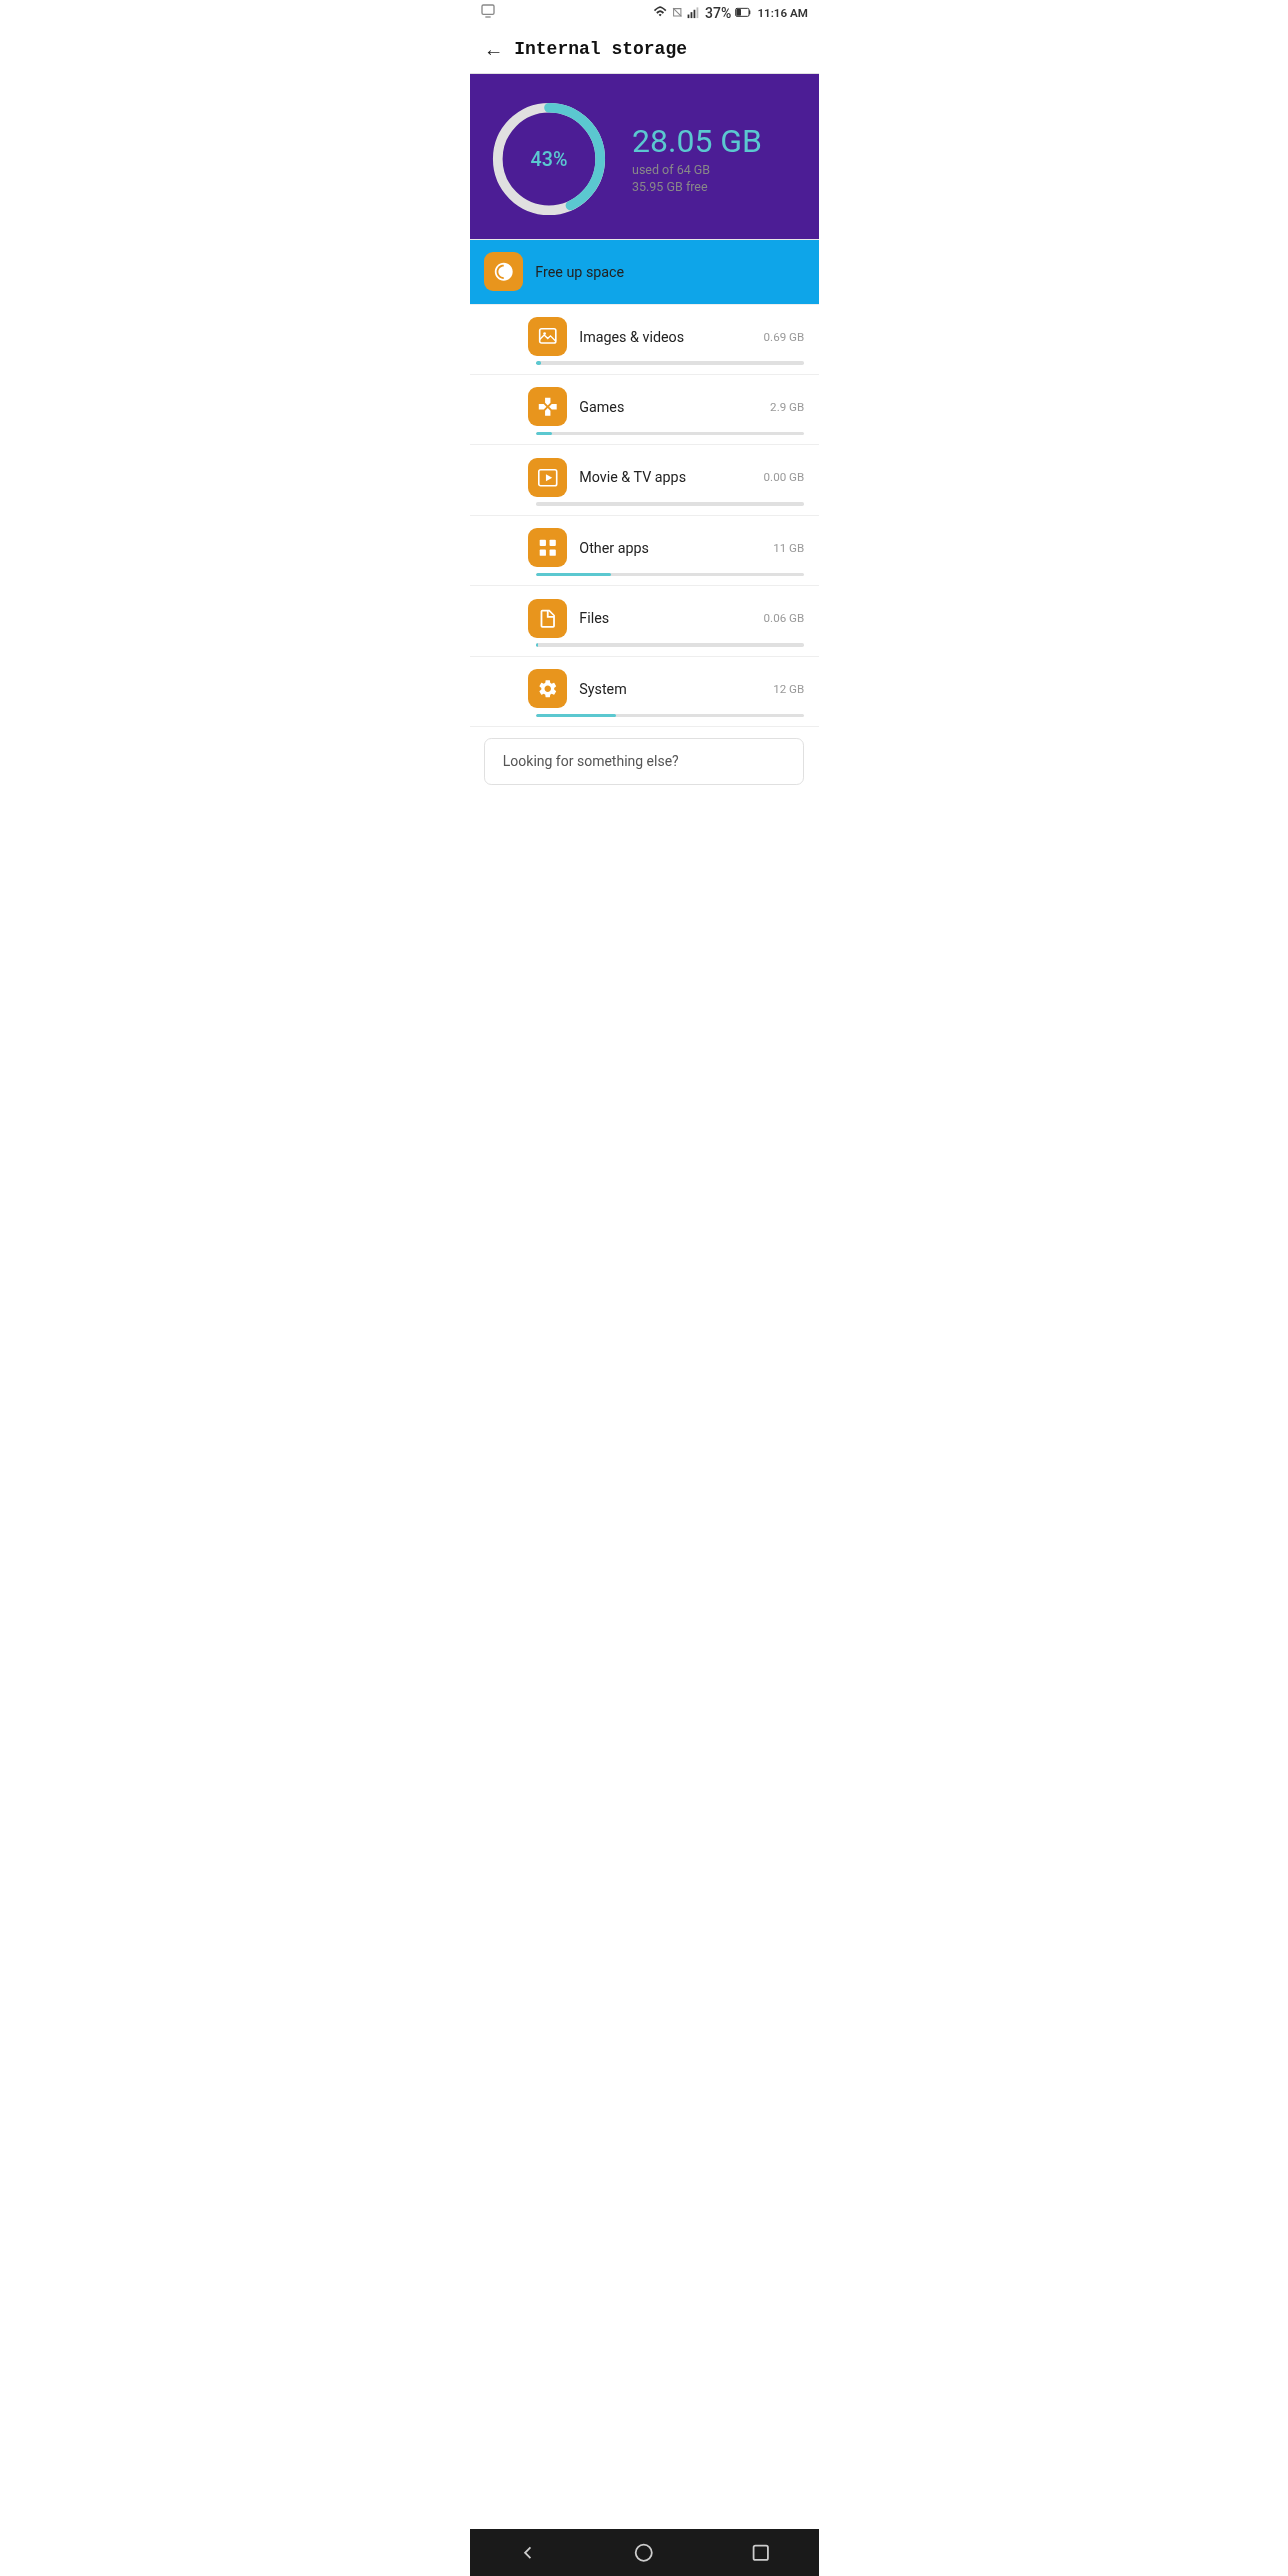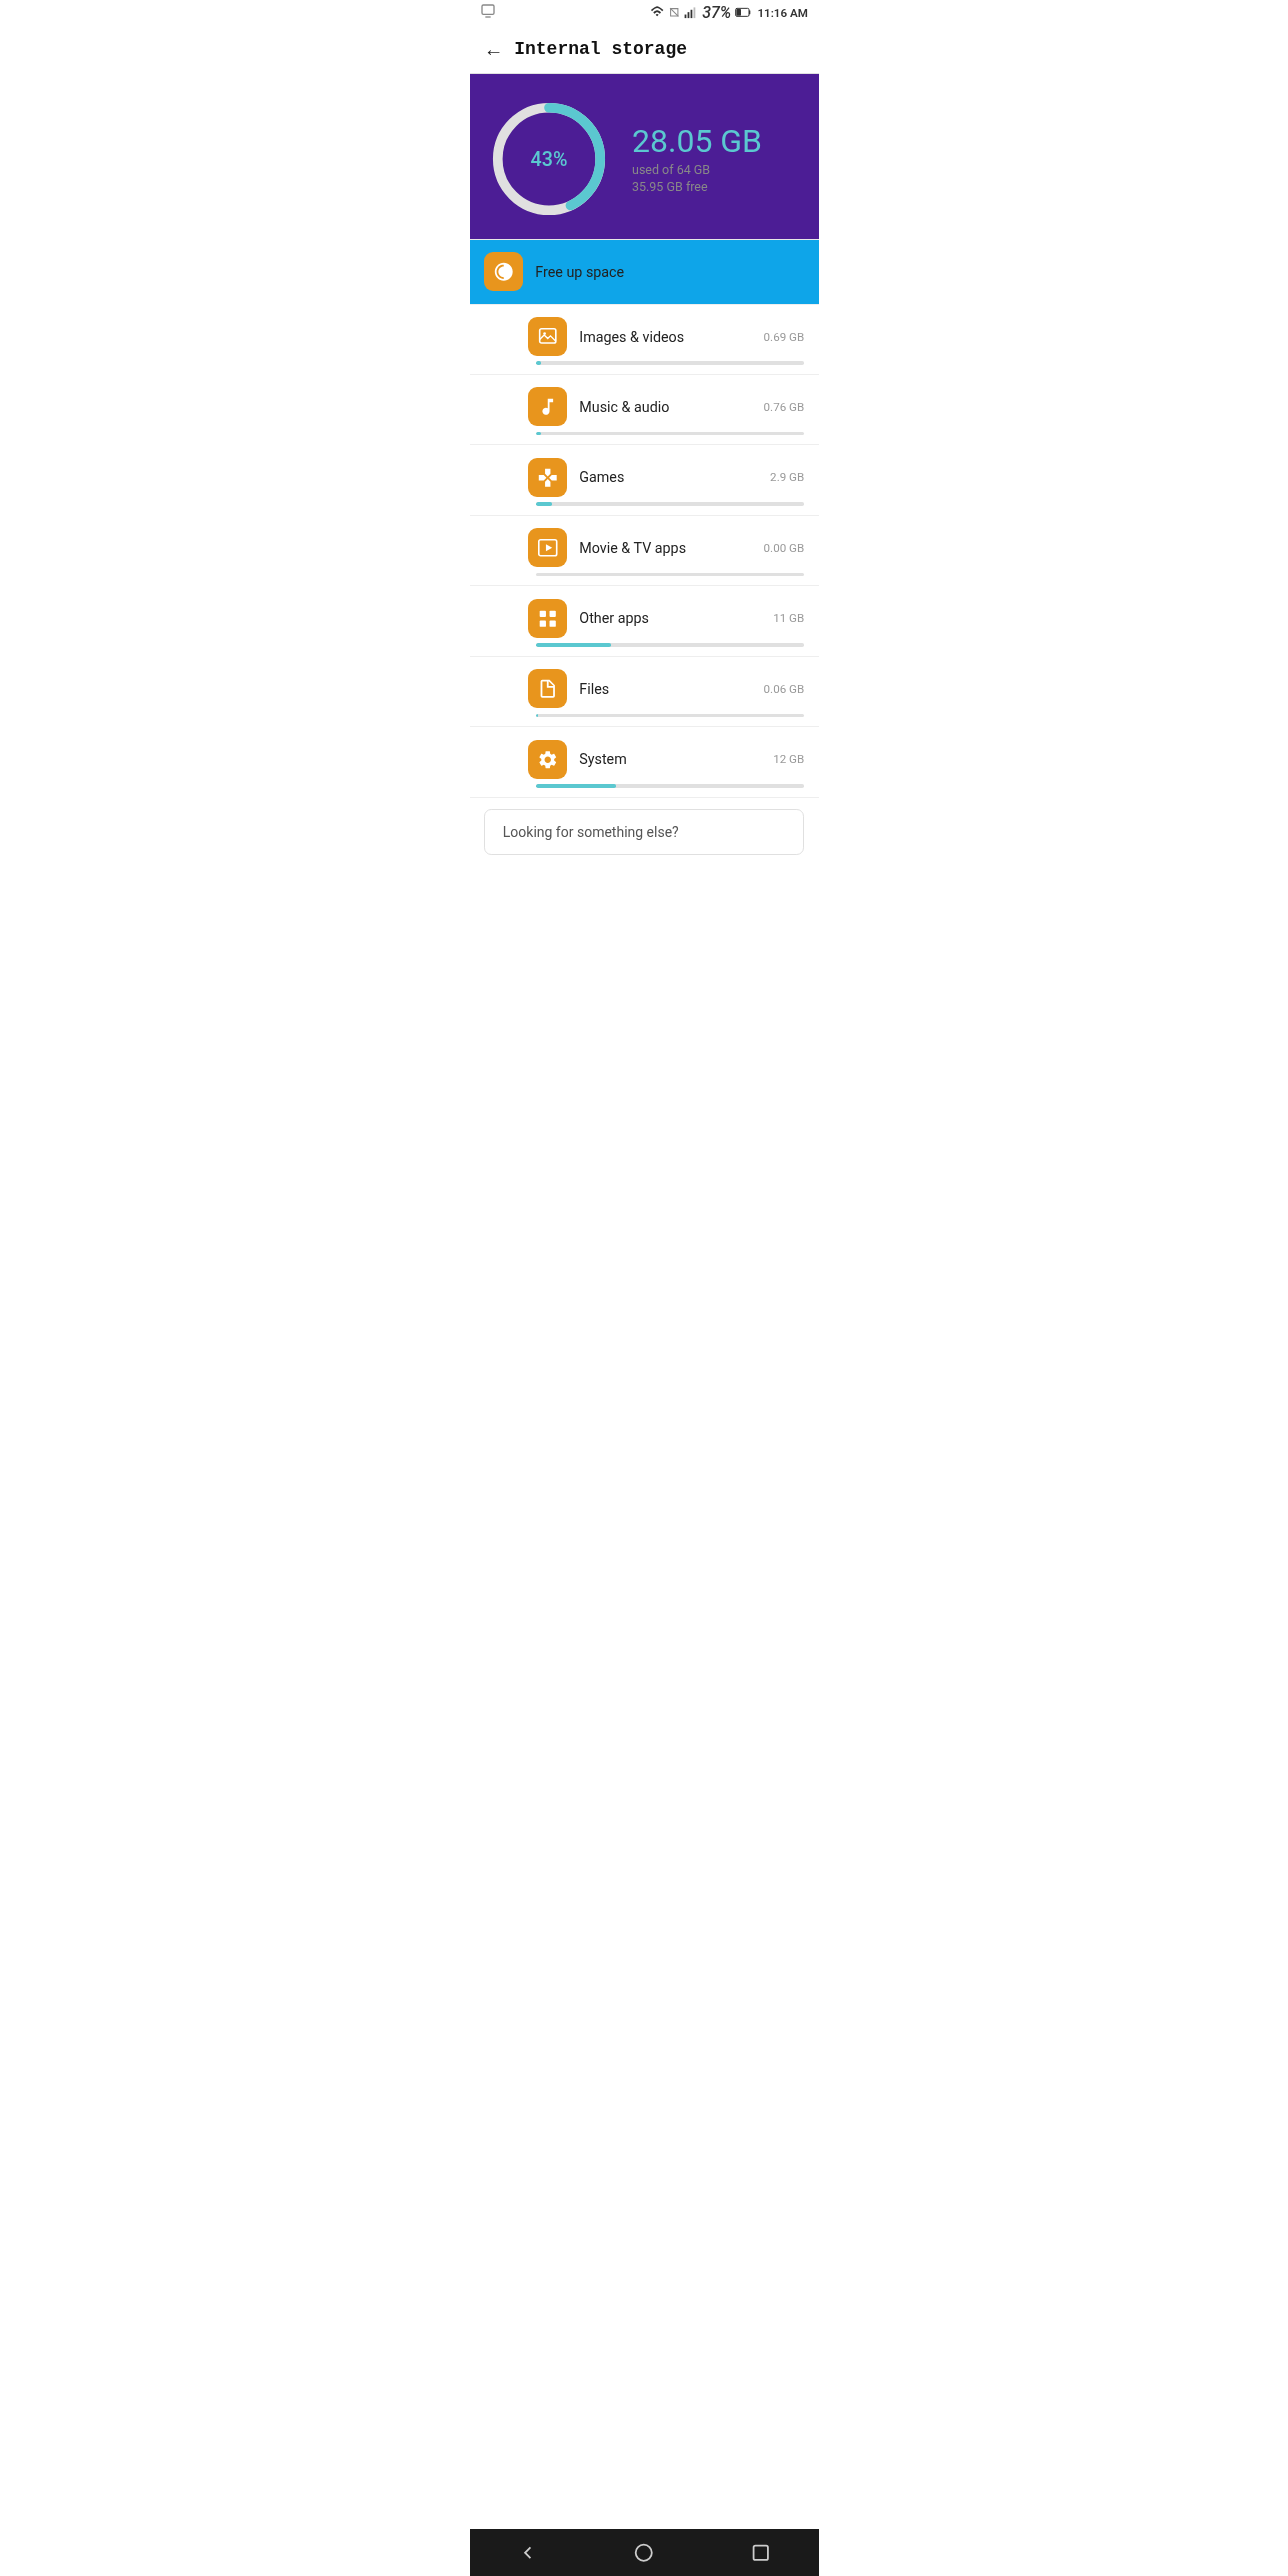--- a/index.html
+++ b/index.html
@@ -252,21 +252,21 @@
         <path d="M20 4H4v16h16V4zm-2 14H6V6h12v12z"></path>
         <line x1="4" y1="4" x2="20" y2="20" stroke="#888" stroke-width="2"></line>
       </svg>
 
     <svg width="14.3" height="14.3" viewBox="0 0 24 24" fill="#333">
         <rect x="1" y="16" width="3" height="6"></rect>
         <rect x="6" y="12" width="3" height="10"></rect>
         <rect x="11" y="8" width="3" height="14"></rect>
         <rect x="16" y="4" width="3" height="18" fill="#bbb"></rect>
       </svg>
-    <span style="font-size:16px;color:#333;font-weight:500;font-style:italic;">37%</span>
+    <span style="font-size:14px;color:#333;font-weight:500;">37%</span>
 
     <svg width="16" height="10.7" viewBox="0 0 24 14" fill="none">
         <rect x="1" y="1" width="20" height="12" rx="2" stroke="#333" stroke-width="1.5"></rect>
         <rect x="21" y="4" width="2" height="6" rx="1" fill="#333"></rect>
         <rect x="2" y="2" width="7" height="10" rx="1" fill="#333"></rect>
       </svg>
     <span style="font-size:11.6px;color:#333;font-weight:600;margin-left:3px;">11:16 AM</span>
   </div>
 </div>
 
@@ -309,34 +309,20 @@
       <div class="storage-item-row">
         <div class="item-icon">
           <svg viewBox="0 0 24 24" width="21.5" height="21.5" fill="white">
               <rect x="3" y="3" width="18" height="16" rx="2" fill="none" stroke="white" stroke-width="1.8"></rect>
               <circle cx="8.5" cy="8.5" r="1.5"></circle>
               <path d="M3 15l5-5 4 4 3-3 6 6" stroke="white" stroke-width="1.5" fill="none"></path>
             </svg>
         </div>
         <span class="item-label">Images &amp; videos</span>
         <span class="item-size">0.69 GB</span>
-      </div>
-      <div class="item-bar-container">
-        <div class="item-bar-fill" style="width:2%"></div>
-      </div>
-    </div>
-      <div class="storage-item">
-      <div class="storage-item-row">
-        <div class="item-icon">
-          <svg viewBox="0 0 24 24" width="21.5" height="21.5" fill="white">
-              <path d="M12 3v10.55A4 4 0 1014 17V7h4V3h-6z"></path>
-            </svg>
-        </div>
-        <span class="item-label">Music &amp; audio</span>
-        <span class="item-size">0.76 GB</span>
       </div>
       <div class="item-bar-container">
         <div class="item-bar-fill" style="width:2%"></div>
       </div>
     </div>
       <div class="storage-item">
       <div class="storage-item-row">
         <div class="item-icon">
           <svg viewBox="0 0 24 24" width="21.5" height="21.5" fill="white">
               <path d="M15 7.5V2H9v5.5l3 3 3-3zM7.5 9H2v6h5.5l3-3-3-3zM9 16.5V22h6v-5.5l-3-3-3 3zM16.5 9l-3 3 3 3H22V9h-5.5z"></path>

